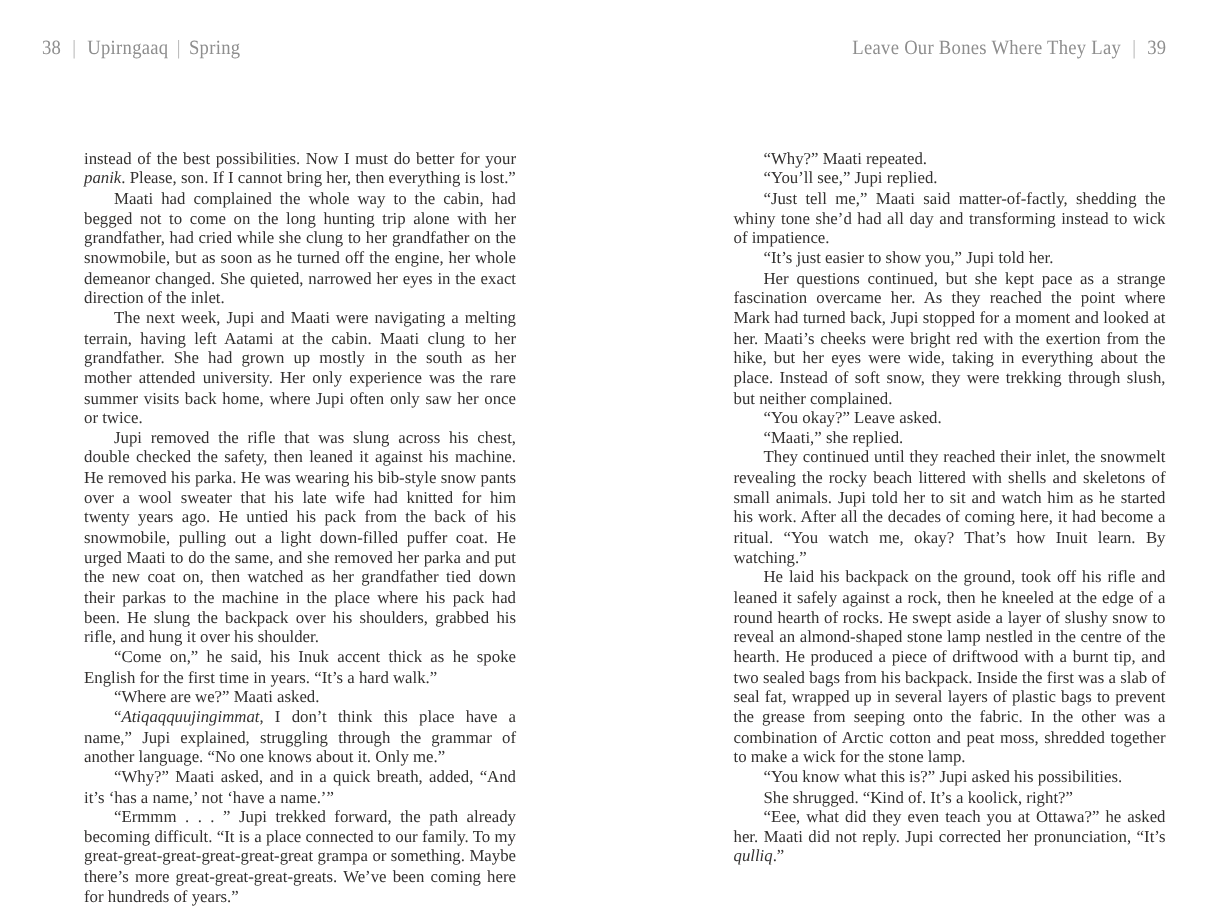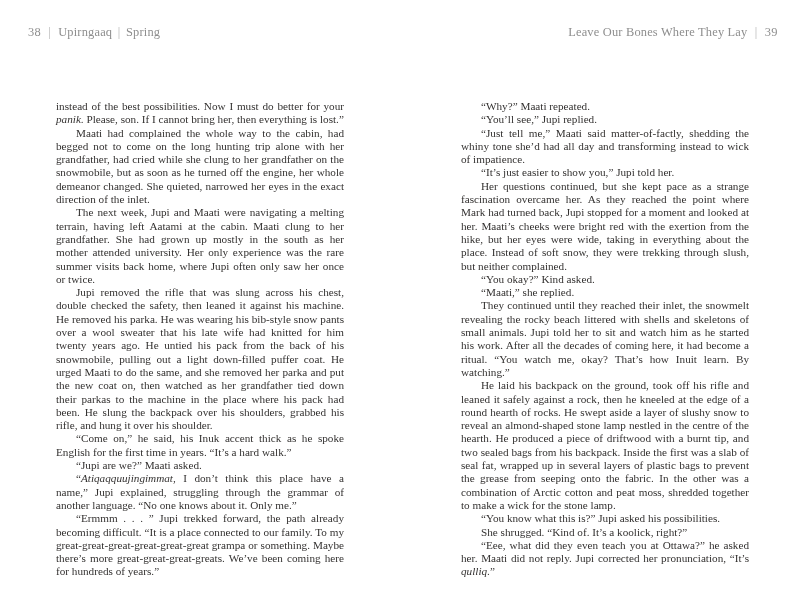--- a/index.html
+++ b/index.html
@@ -39,21 +39,21 @@
   }
   .running-header .sep.tight { margin: 0 6px; }
   .text-column {
     position: absolute;
     top: 56px;
     width: 288px;
     color: #333130;
     margin-top: 44px;
   }
   .page.left  .text-column { left: 56px; }
-  .page.right .text-column { left: 56px; }
+  .page.right .text-column { left: 84px; }
   .text-column p {
     margin: 0;
     font-size: 11.2px;
     line-height: 13.3px;
     text-align: justify;
     color: #333130;
   }
   .text-column p.indent { text-indent: 20px; }
   .text-column em { font-style: italic; }
 </style>
@@ -65,37 +65,38 @@
   <div class="page left">
     <div class="running-header left">
       <span>38</span><span class="sep">|</span><span>Upirngaaq</span><span class="sep tight">|</span><span>Spring</span>
     </div>
     <div class="text-column">
         <p class=""><span>instead of the best possibilities. Now I must do better for your </span><em>panik</em><span>. Please, son. If I cannot bring her, then everything is lost.”</span></p>
         <p class="indent"><span>Maati had complained the whole way to the cabin, had begged not to come on the long hunting trip alone with her grandfather, had cried while she clung to her grandfather on the snowmobile, but as soon as he turned off the engine, her whole demeanor changed. She quieted, narrowed her eyes in the exact direction of the inlet.</span></p>
         <p class="indent"><span>The next week, Jupi and Maati were navigating a melting terrain, having left Aatami at the cabin. Maati clung to her grandfather. She had grown up mostly in the south as her mother attended university. Her only experience was the rare summer visits back home, where Jupi often only saw her once or twice.</span></p>
         <p class="indent"><span>Jupi removed the rifle that was slung across his chest, double checked the safety, then leaned it against his machine. He removed his parka. He was wearing his bib-style snow pants over a wool sweater that his late wife had knitted for him twenty years ago. He untied his pack from the back of his snowmobile, pulling out a light down-filled puffer coat. He urged Maati to do the same, and she removed her parka and put the new coat on, then watched as her grandfather tied down their parkas to the machine in the place where his pack had been. He slung the backpack over his shoulders, grabbed his rifle, and hung it over his shoulder.</span></p>
         <p class="indent"><span>“Come on,” he said, his Inuk accent thick as he spoke English for the first time in years. “It’s a hard walk.”</span></p>
-        <p class="indent"><span>“Jupi are we?” Maati asked.</span></p>
+        <p class="indent"><span>“Where are we?” Maati asked.</span></p>
         <p class="indent"><span>“</span><em>Atiqaqquujingimmat</em><span>, I don’t think this place have a name,” Jupi explained, struggling through the grammar of another language. “No one knows about it. Only me.”</span></p>
+        <p class="indent"><span>“Why?” Maati asked, and in a quick breath, added, “And it’s ‘has a name,’ not ‘have a name.’”</span></p>
         <p class="indent"><span>“Ermmm . . . ” Jupi trekked forward, the path already becoming difficult. “It is a place connected to our family. To my great-great-great-great-great-great grampa or something. Maybe there’s more great-great-great-greats. We’ve been coming here for hundreds of years.”</span></p>
       </div>
   </div>
 
   <div class="page right">
     <div class="running-header right">
       <span>Leave Our Bones Where They Lay</span><span class="sep">|</span><span>39</span>
     </div>
     <div class="text-column">
         <p class="indent"><span>“Why?” Maati repeated.</span></p>
         <p class="indent"><span>“You’ll see,” Jupi replied.</span></p>
         <p class="indent"><span>“Just tell me,” Maati said matter-of-factly, shedding the whiny tone she’d had all day and transforming instead to wick of impatience.</span></p>
         <p class="indent"><span>“It’s just easier to show you,” Jupi told her.</span></p>
         <p class="indent"><span>Her questions continued, but she kept pace as a strange fascination overcame her. As they reached the point where Mark had turned back, Jupi stopped for a moment and looked at her. Maati’s cheeks were bright red with the exertion from the hike, but her eyes were wide, taking in everything about the place. Instead of soft snow, they were trekking through slush, but neither complained.</span></p>
-        <p class="indent"><span>“You okay?” Kind asked.</span></p>
+        <p class="indent"><span>“You okay?” Leave asked.</span></p>
         <p class="indent"><span>“Maati,” she replied.</span></p>
         <p class="indent"><span>They continued until they reached their inlet, the snowmelt revealing the rocky beach littered with shells and skeletons of small animals. Jupi told her to sit and watch him as he started his work. After all the decades of coming here, it had become a ritual. “You watch me, okay? That’s how Inuit learn. By watching.”</span></p>
         <p class="indent"><span>He laid his backpack on the ground, took off his rifle and leaned it safely against a rock, then he kneeled at the edge of a round hearth of rocks. He swept aside a layer of slushy snow to reveal an almond-shaped stone lamp nestled in the centre of the hearth. He produced a piece of driftwood with a burnt tip, and two sealed bags from his backpack. Inside the first was a slab of seal fat, wrapped up in several layers of plastic bags to prevent the grease from seeping onto the fabric. In the other was a combination of Arctic cotton and peat moss, shredded together to make a wick for the stone lamp.</span></p>
         <p class="indent"><span>“You know what this is?” Jupi asked his possibilities.</span></p>
         <p class="indent"><span>She shrugged. “Kind of. It’s a koolick, right?”</span></p>
         <p class="indent"><span>“Eee, what did they even teach you at Ottawa?” he asked her. Maati did not reply. Jupi corrected her pronunciation, “It’s </span><em>qulliq</em><span>.”</span></p>
       </div>
   </div>
 
 </div>

